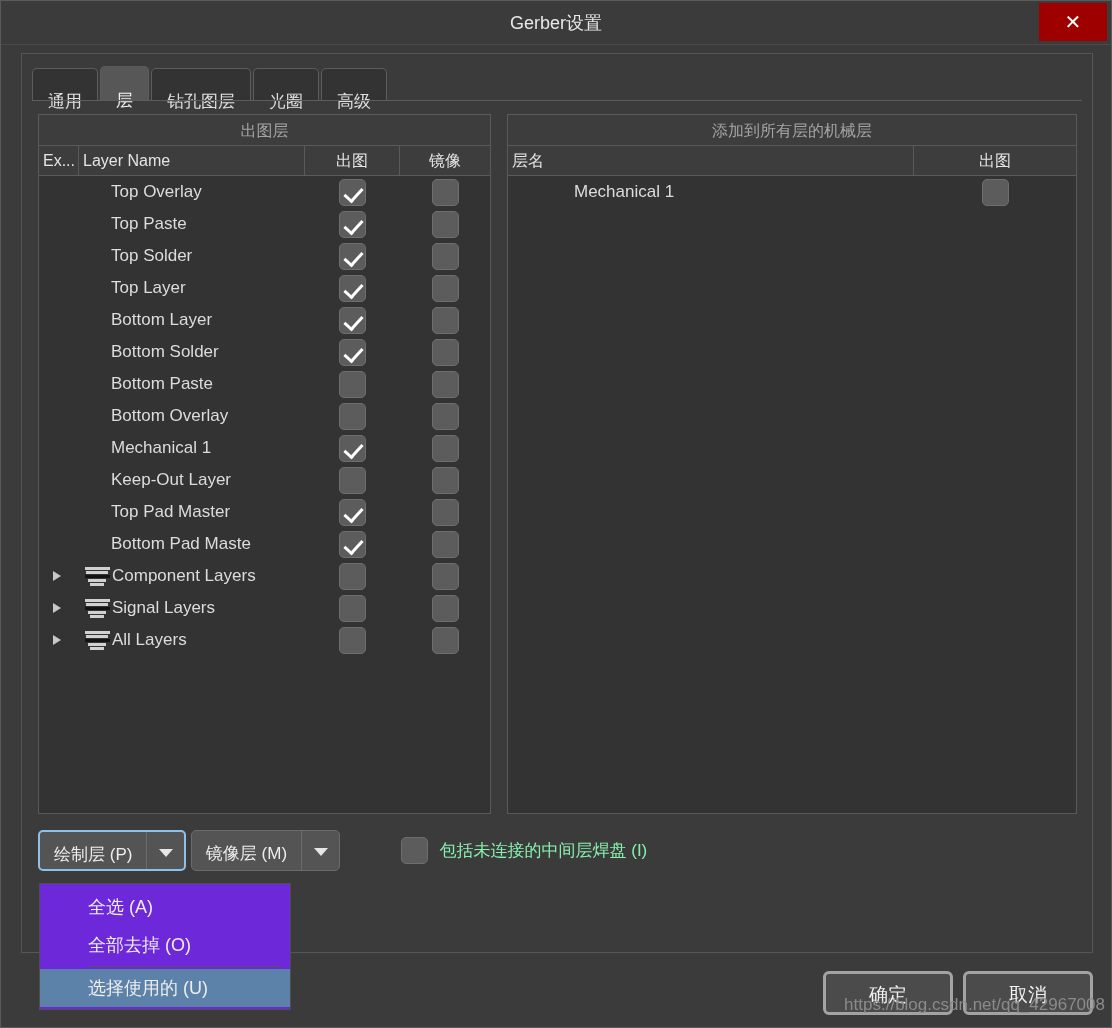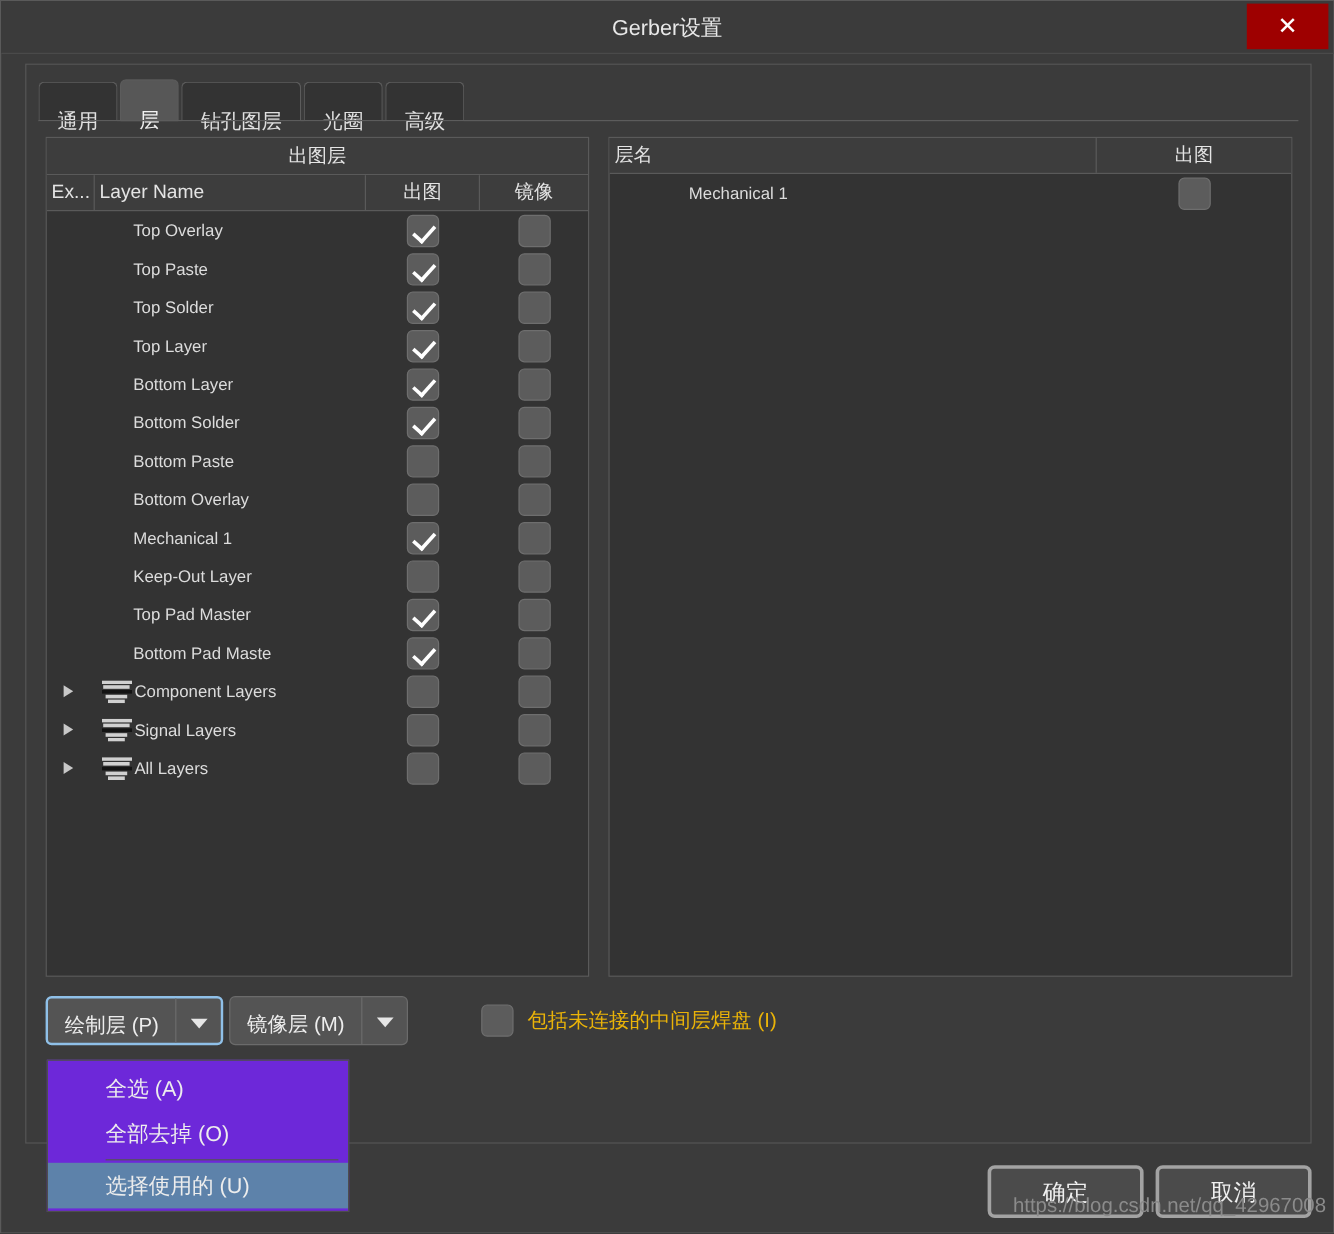--- a/index.html
+++ b/index.html
@@ -97,21 +97,21 @@
     border: 1px solid #5a5a5a;
   }
   #panel-left  { left: 16px;  top: 60px; width: 453px; height: 700px; }
   #panel-right { left: 485px; top: 60px; width: 570px; height: 700px; }
 
   .panel-caption {
     height: 31px;
     line-height: 31px;
     text-align: center;
     font-size: 16px;
-    color: #e5e5e5;
+    color: #a3a3a3;
     background: #3d3d3d;
     border-bottom: 1px solid #5a5a5a;
   }
 
   .col-header {
     display: flex;
     height: 30px;
     background: #3d3d3d;
     border-bottom: 1px solid #5a5a5a;
     font-size: 16px;
@@ -180,21 +180,21 @@
   }
   .ic-group i { display: block; height: 3px; background: #d0d0d0; margin-bottom: 1px; }
   .ic-group i.dark { background: #131313; }
   .ic-group i.s1 { width: 25px; }
   .ic-group i.s2 { width: 22px; margin-left: 1px; }
   .ic-group i.s3 { width: 25px; }
   .ic-group i.s4 { width: 18px; margin-left: 3px; }
   .ic-group i.s5 { width: 14px; margin-left: 5px; }
 
   .row-label {
-    font-size: 14px;
+    font-size: 17px;
     color: #dcdcdc;
     white-space: nowrap;
   }
 
   
   .cb {
     width: 27px; height: 27px;
     background: #5c5c5c;
     border: 1px solid #6e6e6e;
     border-radius: 5px;
@@ -250,21 +250,21 @@
   }
   #chk-inner {
     display: inline-flex;
     align-items: center;
     margin-left: 56px;
     height: 41px;
     vertical-align: top;
   }
   #chk-inner .lbl {
     font-size: 17px;
-    color: #eab308;
+    color: #86efac;
     margin-left: 12px;
     white-space: nowrap;
   }
 
   
   #dropdown {
     position: absolute;
     left: 38px; top: 882px;
     width: 252px;
     background: #6d28d9;
@@ -563,20 +563,21 @@
               <div class="cb"></div>
             </div>
             <div class="cell-mir">
               <div class="cb"></div>
             </div>
           </div>
         </div>
     </div>
 
     <div id="panel-right" class="list-panel">
+      <div class="panel-caption">添加到所有层的机械层</div>
       <div class="col-header">
         <div class="ch rh-name">层名</div>
         <div class="ch rh-plot center last">出图</div>
       </div>
       <div class="rows" id="right-rows">
           <div class="row">
             <div class="rcell-name">
               <span style="width: 34px; flex: 0 0 auto;"></span>
               <span class="ic-layer"><span class="a"></span><span class="b"></span></span>
               <span class="row-label">Mechanical 1</span>

